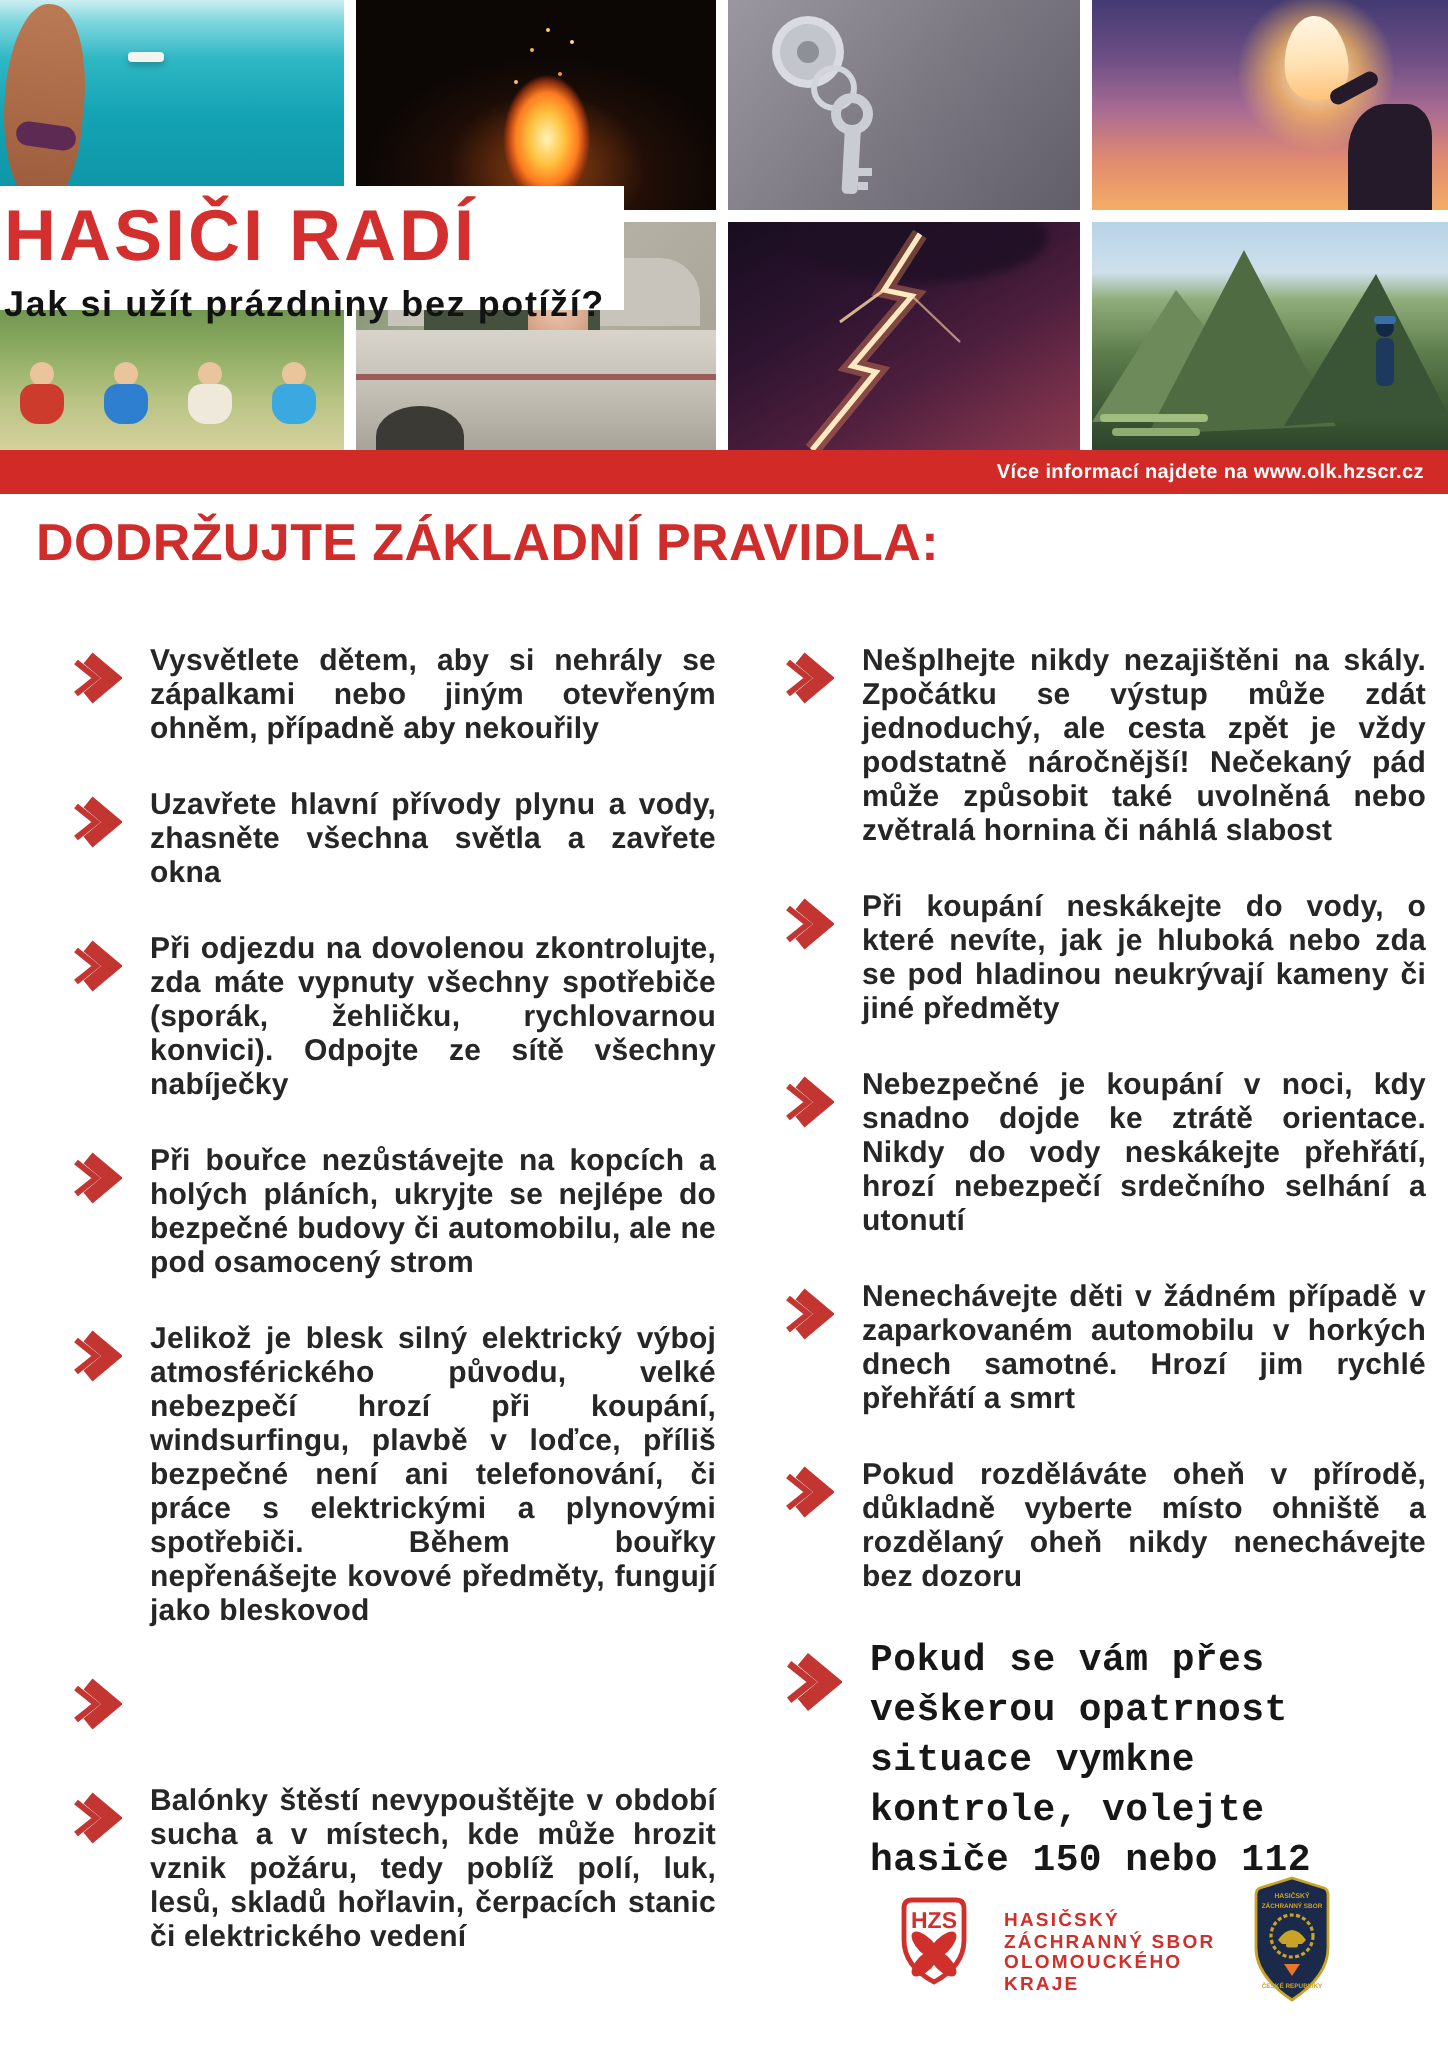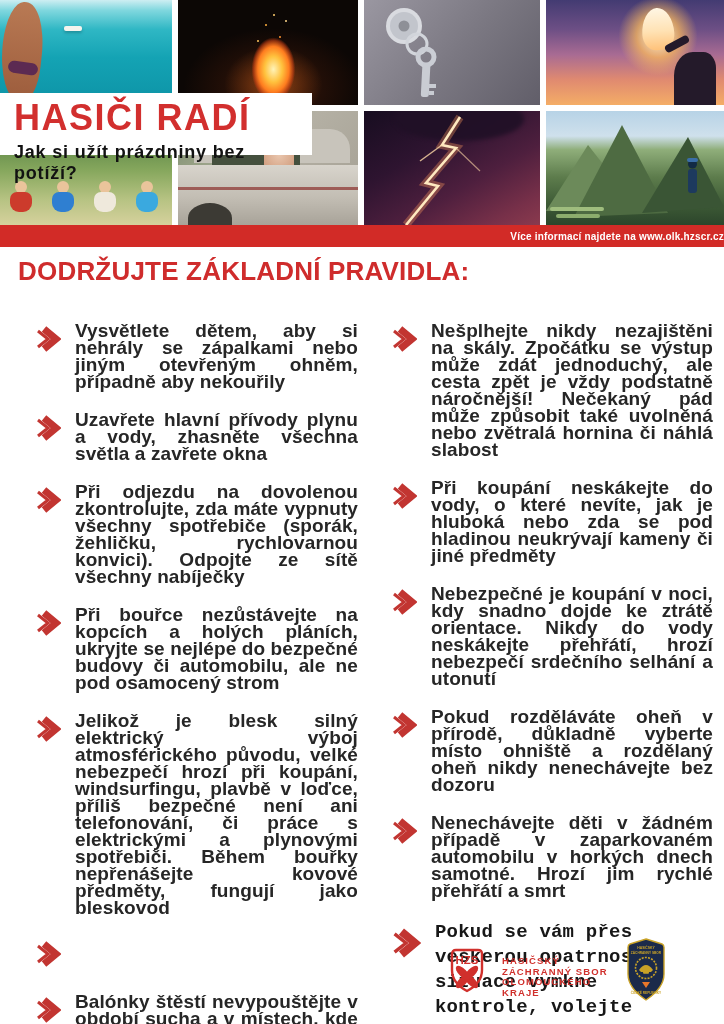--- a/index.html
+++ b/index.html
@@ -6,42 +6,42 @@
   .page{
     position:relative;width:724px;height:1024px;overflow:hidden;background:#fff;
     font-family:"Liberation Sans","DejaVu Sans",sans-serif;
   }
   
   .photo{position:absolute;overflow:hidden;}
   .abs{position:absolute;}
   
   .title-box{
     position:absolute;left:0;top:93px;width:312px;height:62px;background:#fff;
-    box-sizing:border-box;padding:7px 0 0 14px;z-index:5;
+    box-sizing:border-box;padding:7px 0 0 2px;z-index:5;
   }
   .poster-title{color:#d22f2e;font-size:36px;font-weight:900;letter-spacing:1.5px;line-height:1;margin:0;}
   .poster-subtitle{margin:6px 0 0 0;color:#121212;font-size:18px;font-weight:700;letter-spacing:.8px;}
   
   .strip{
     position:absolute;left:0;top:225px;width:724px;height:22px;background:#d22b27;z-index:4;
-    display:flex;align-items:center;justify-content:flex-end;box-sizing:border-box;
+    display:flex;align-items:center;justify-content:flex-end;box-sizing:border-box;padding-right:12px;
   }
   .strip-text{color:#ffffff;font-size:10px;font-weight:700;letter-spacing:.2px;}
   
   .heading{
     position:absolute;left:18px;top:256px;margin:0;color:#cf2c2c;
     font-size:26px;font-weight:900;letter-spacing:.2px;
   }
   .columns{position:absolute;left:35px;top:322px;display:flex;gap:33px;}
   .col-left{width:323px;}
   .col-right{width:322px;}
   .rule{display:flex;margin-bottom:21px;}
   .rule .chev{flex:0 0 26px;width:26px;margin-right:14px;padding-top:3px;}
   .rule p{
-    margin:0;font-size:19px;line-height:17px;font-weight:700;color:#262626;
+    margin:0;font-size:15px;line-height:17px;font-weight:700;color:#262626;
     text-align:justify;letter-spacing:.1px;
   }
   .cta{display:flex;margin-top:3px;font-family:Liberation Mono, monospace;}
   .cta .chev{flex:0 0 30px;width:30px;margin-right:14px;padding-top:7px;}
   .cta p{margin:0;font-size:19px;line-height:25px;font-weight:800;color:#171717;letter-spacing:.2px;}
   
   .footer-logo{position:absolute;left:447px;top:947px;width:40px;height:54px;}
   .footer-org{
     position:absolute;left:502px;top:956px;color:#d0302c;
     font-size:9.5px;font-weight:700;letter-spacing:1.1px;line-height:10.5px;
@@ -227,28 +227,28 @@
               <polyline points="3,6 13,14 3,22" fill="none" stroke="#c23531" stroke-width="3"></polyline>
               <polyline points="9,4 21,14 9,24" fill="none" stroke="#c23531" stroke-width="7"></polyline>
             </svg></span>
         <p>Nebezpečné je koupání v noci, kdy snadno dojde ke ztrátě orientace. Nikdy do vody neskákejte přehřátí, hrozí nebezpečí srdečního selhání a utonutí</p>
       </div>
       <div class="rule">
         <span class="chev"><svg width="26" height="28" viewBox="0 0 26 28">
               <polyline points="3,6 13,14 3,22" fill="none" stroke="#c23531" stroke-width="3"></polyline>
               <polyline points="9,4 21,14 9,24" fill="none" stroke="#c23531" stroke-width="7"></polyline>
             </svg></span>
+        <p>Nenechávejte děti v žádném případě v zaparkovaném automobilu v horkých dnech samotné. Hrozí jim rychlé přehřátí a smrt</p>
+      </div>
+      <div class="rule">
+        <span class="chev"><svg width="26" height="28" viewBox="0 0 26 28">
+              <polyline points="3,6 13,14 3,22" fill="none" stroke="#c23531" stroke-width="3"></polyline>
+              <polyline points="9,4 21,14 9,24" fill="none" stroke="#c23531" stroke-width="7"></polyline>
+            </svg></span>
         <p>Pokud rozděláváte oheň v přírodě, důkladně vyberte místo ohniště a rozdělaný oheň nikdy nenechávejte bez dozoru</p>
-      </div>
-      <div class="rule">
-        <span class="chev"><svg width="26" height="28" viewBox="0 0 26 28">
-              <polyline points="3,6 13,14 3,22" fill="none" stroke="#c23531" stroke-width="3"></polyline>
-              <polyline points="9,4 21,14 9,24" fill="none" stroke="#c23531" stroke-width="7"></polyline>
-            </svg></span>
-        <p>Nenechávejte děti v žádném případě v zaparkovaném automobilu v horkých dnech samotné. Hrozí jim rychlé přehřátí a smrt</p>
       </div>
       <div class="cta">
         <span class="chev"><svg width="30" height="32" viewBox="0 0 26 28">
               <polyline points="3,6 13,14 3,22" fill="none" stroke="#c23531" stroke-width="3"></polyline>
               <polyline points="9,4 21,14 9,24" fill="none" stroke="#c23531" stroke-width="7"></polyline>
             </svg></span>
         <p>Pokud se vám přes veškerou opatrnost situace vymkne kontrole, volejte hasiče 150 nebo 112</p>
       </div>
     </div>
 

